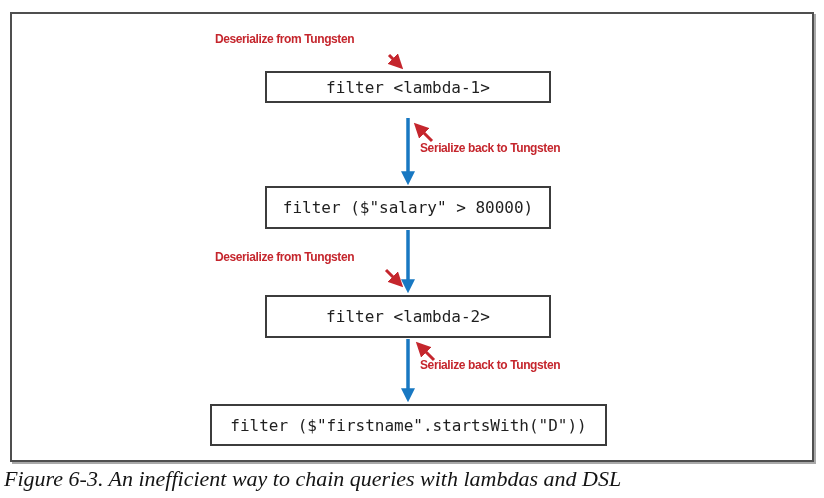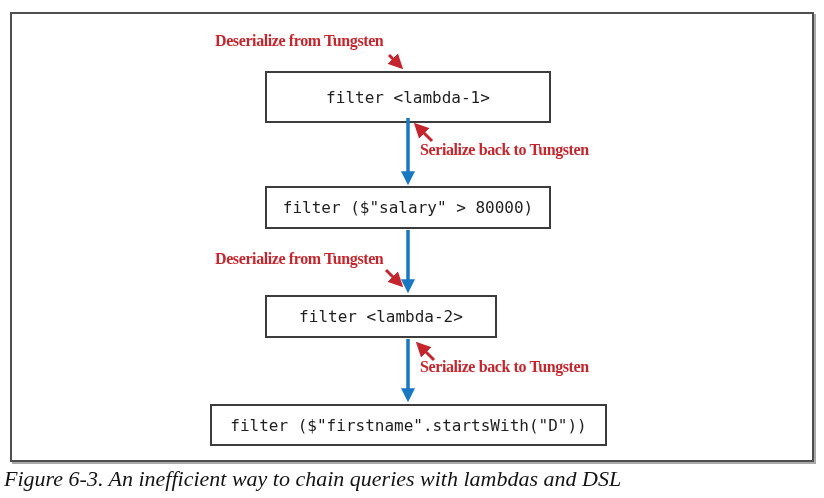--- a/index.html
+++ b/index.html
@@ -32,29 +32,29 @@
     border: 2px solid #3c3c3c;
     background: #ffffff;
     display: flex;
     align-items: center;
     justify-content: center;
     font-family: "DejaVu Sans Mono", monospace;
     font-size: 16px;
     color: #1f1f1f;
     white-space: nowrap;
   }
-  .node1 { left: 265px; top: 71px;  width: 286px; height: 52px; }
+  .node1 { left: 265px; top: 71px;  width: 286px; height: 32px; }
   .node2 { left: 265px; top: 186px; width: 286px; height: 43px; }
-  .node3 { left: 265px; top: 295px; width: 232px; height: 43px; }
+  .node3 { left: 265px; top: 295px; width: 286px; height: 43px; }
   .node4 { left: 210px; top: 404px; width: 397px; height: 42px; }
   .red-label {
     position: absolute;
     color: #c5262d;
-    font-family: Liberation Serif, serif;
-    font-size: 16px;
+    font-family: Liberation Sans, sans-serif;
+    font-size: 12px;
     font-weight: bold;
     letter-spacing: -0.4px;
     white-space: nowrap;
   }
   .lbl1 { left: 215px; top: 32px; }
   .lbl2 { left: 420px; top: 141px; }
   .lbl3 { left: 215px; top: 250px; }
   .lbl4 { left: 420px; top: 358px; }
   .caption {
     position: absolute;

